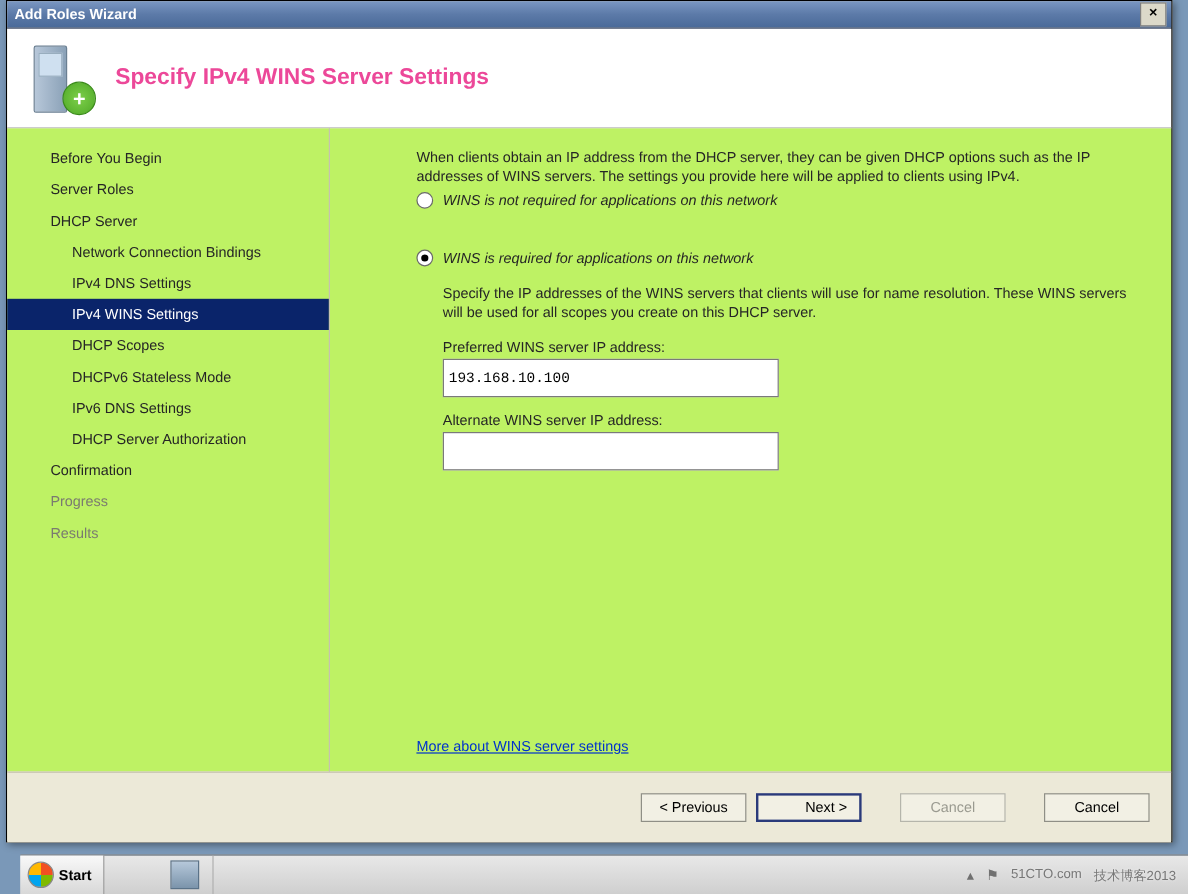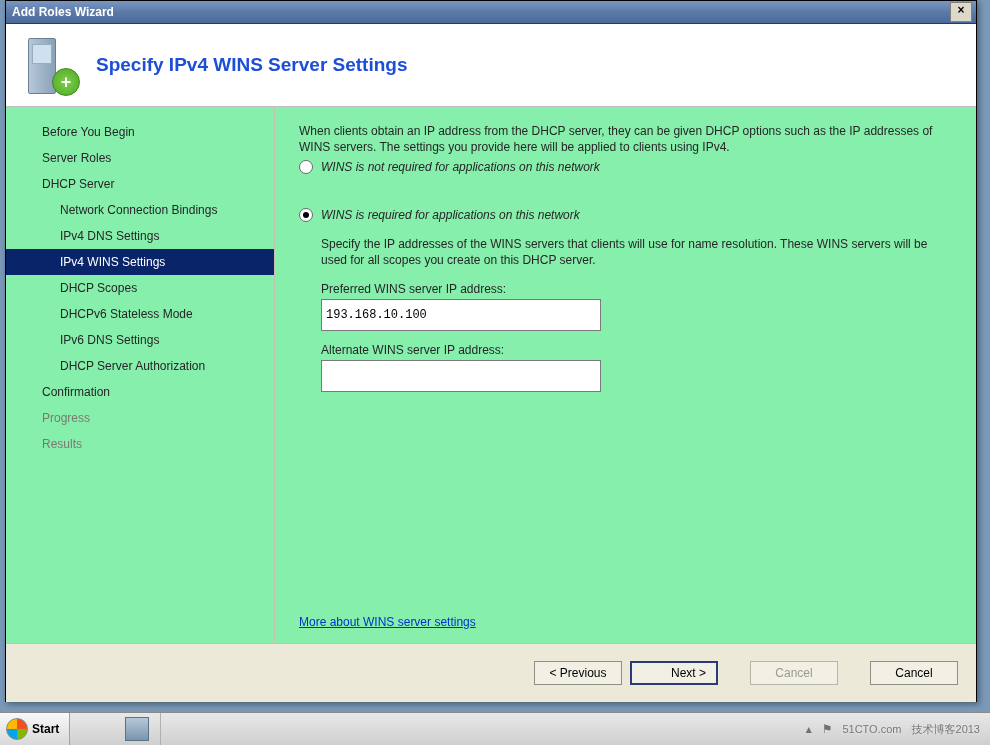--- a/index.html
+++ b/index.html
@@ -83,28 +83,29 @@
     right: -2px; bottom: -2px;
     width: 26px; height: 26px;
     background: radial-gradient(circle,#7dcf4a,#4ea826);
     border-radius: 50%;
     border: 1px solid #3a8a1a;
     display:flex; align-items:center; justify-content:center;
     color:#fff; font-weight:bold; font-size:18px;
   }
   .page-title {
     font-size: 19px;
-    color: #1d4ed8;
+    color: #ec4899;
     font-weight: bold;
     font-family: Tahoma, sans-serif;
   }
   .body-area {
     display: flex;
     height: 536px;
-    background: #86efac;
+    background: #bef264;
+    gap: 48px;
   }
   .sidebar {
     width: 268px;
     padding: 12px 0 0 0;
     border-right: 1px solid #c5c1af;
   }
   .sidebar-item {
     padding: 5px 0 5px 36px;
     color: #262626;
     cursor: pointer;
@@ -207,21 +208,21 @@
   .wiz-btn:disabled, .wiz-btn.disabled {
     color: #9a9a90;
     border-color: #b5b5ab;
     cursor: default;
   }
   .footer .gap { width: 16px; }
 
   
   .taskbar {
     position: absolute;
-    left: 0; right: 0; bottom: 0;
+    left: 17px; right: 0; bottom: 0;
     height: 32px;
     background: linear-gradient(to bottom, #e8e8e8, #cfcfcf);
     border-top: 1px solid #8a8a8a;
     display: flex;
     align-items: stretch;
     gap: 44px;
   }
   .start-btn {
     display: flex;
     align-items: center;

